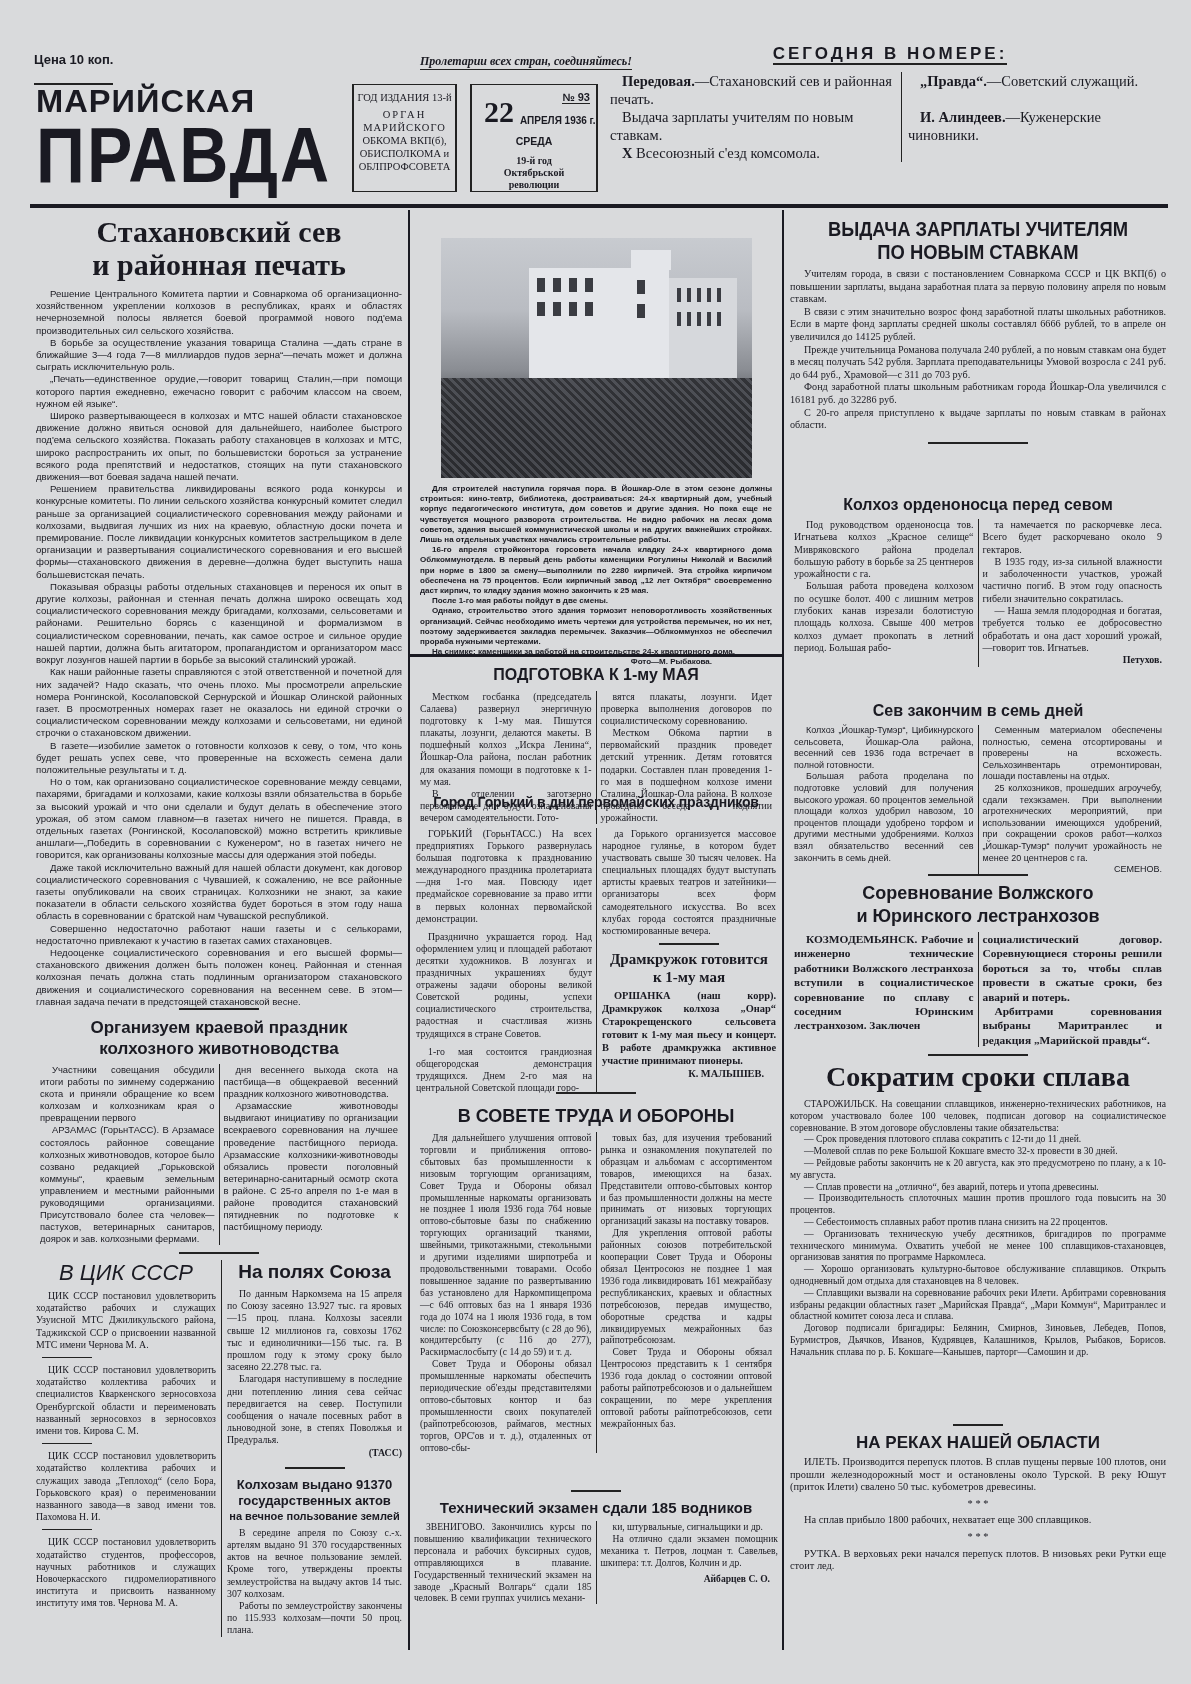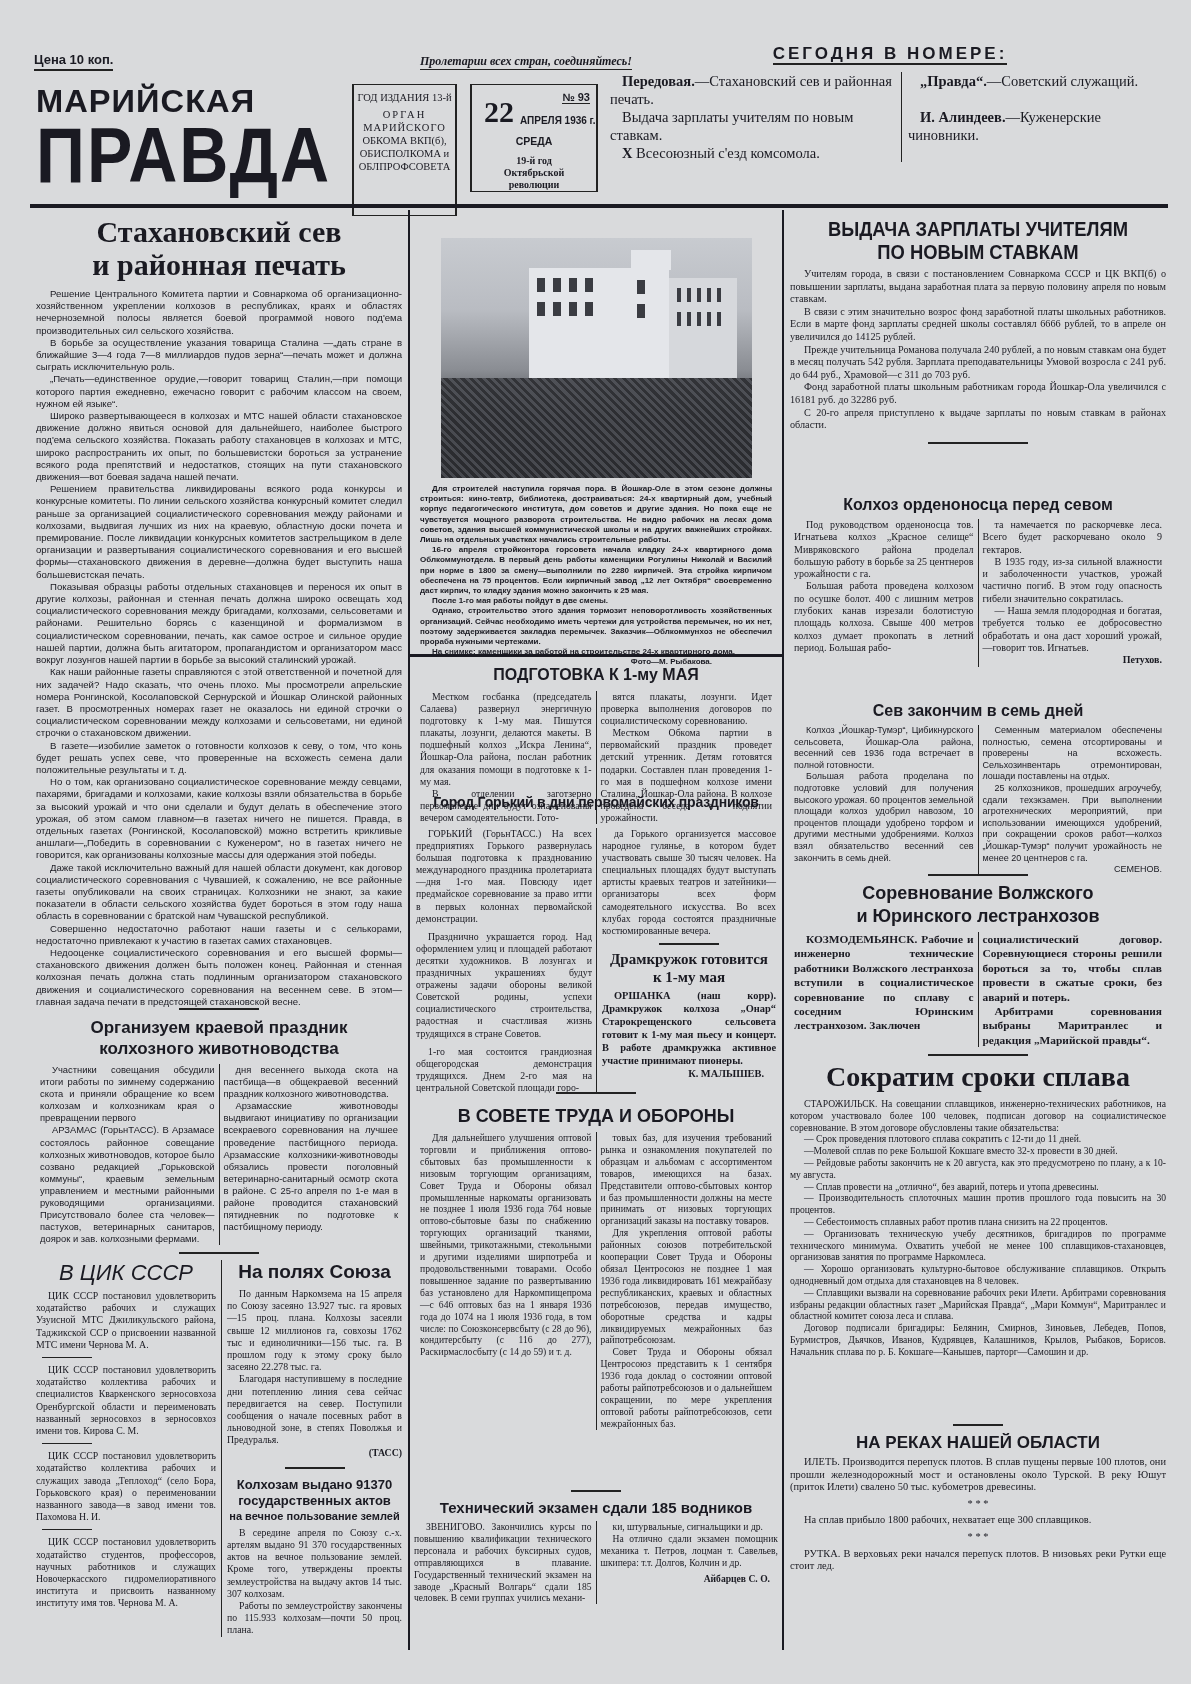--- a/index.html
+++ b/index.html
@@ -21,29 +21,29 @@
   .sep{width:80px;height:0;border-top:2px solid #222;margin:6px auto;}
   .photo{background:
     linear-gradient(180deg,#c8cbd0 0%,#b9bcc2 30%,#8a8d93 55%,#3f4146 75%,#2a2b2f 100%);
     position:relative;overflow:hidden;}
   .bldg{position:absolute;background:#e4e6ea;}
   .win{position:absolute;width:8px;height:14px;background:#3a3c42;}
 </style>
 </head>
 <body>
 
-<div class="abs sans" style="left:34px;top:52px;font-size:13px;font-weight:bold;border-bottom:2px solid #222;padding-bottom:2px;">Цена 10 коп.</div>
+<div class="abs sans" style="left:34px;top:52px;font-size:13px;font-weight:bold;border-bottom:2px solid #222;padding-bottom:16px;">Цена 10 коп.</div>
 <div class="abs serif" style="left:420px;top:54px;font-size:12px;font-style:italic;font-weight:bold;border-bottom:1px solid #222;">Пролетарии всех стран, соединяйтесь!</div>
 
 <div class="abs" style="left:36px;top:84px;width:270px;">
   <div class="sans" style="font-size:32px;font-weight:900;letter-spacing:1px;line-height:34px;transform:scaleX(1.02);transform-origin:left;">МАРИЙСКАЯ</div>
   <div class="sans" style="font-size:68px;font-weight:900;letter-spacing:2px;line-height:64px;transform:scaleY(1.15);transform-origin:top left;">ПРАВДА</div>
 </div>
 
-<div class="abs" style="left:352px;top:84px;width:105px;height:132px;border-left:2px solid #222;border-right:2px solid #222;border-top:1px solid #222;border-bottom:1px solid #222;text-align:center;font-size:10.5px;line-height:13px;padding-top:6px;box-sizing:border-box;">
+<div class="abs" style="left:352px;top:84px;width:105px;height:108px;border-left:2px solid #222;border-right:2px solid #222;border-top:1px solid #222;border-bottom:1px solid #222;text-align:center;font-size:10.5px;line-height:13px;padding-top:6px;box-sizing:border-box;">
   <div>ГОД ИЗДАНИЯ 13-й</div>
   <div style="margin-top:4px;letter-spacing:2px;">ОРГАН</div>
   <div style="letter-spacing:1px;">МАРИЙСКОГО</div>
   <div>ОБКОМА ВКП(б),</div>
   <div>ОБИСПОЛКОМА и</div>
   <div>ОБЛПРОФСОВЕТА</div>
 </div>
 
 <div class="abs" style="left:470px;top:84px;width:128px;height:108px;border-left:2px solid #222;border-right:2px solid #222;border-top:1px solid #222;border-bottom:1px solid #222;box-sizing:border-box;">
   <div class="abs sans" style="right:6px;top:6px;font-size:11px;font-weight:bold;border-bottom:1px solid #222;">№ 93</div>
@@ -215,20 +215,21 @@
     </div>
   </div>
 </div>
 
 <div class="abs" style="left:416px;top:1092px;width:360px;">
   <div class="sep" style="margin:0 auto 10px;"></div>
   <div class="h sans" style="font-size:18px;line-height:24px;margin-bottom:4px;">В СОВЕТЕ ТРУДА И ОБОРОНЫ</div>
   <div class="two txt-s serif" style="font-size:9.6px;line-height:11.9px;">
     <div>
       <p>Для дальнейшего улучшения оптовой торговли и приближения оптово-сбытовых баз промышленности к низовым торгующим организациям, Совет Труда и Обороны обязал промышленные наркоматы организовать не позднее 1 июля 1936 года 764 новые оптово-сбытовые базы по снабжению торгующих организаций тканями, швейными, трикотажными, стекольными и другими изделиями ширпотреба и продовольственными товарами. Особо повышенное задание по развертыванию баз установлено для Наркомпищепрома—с 646 оптовых баз на 1 января 1936 года до 1074 на 1 июля 1936 года, в том числе: по Союзконсервсбыту (с 28 до 96), кондитерсбыту (с 116 до 277), Раскирмаслосбыту (с 14 до 59) и т. д.</p>
+      <p>Совет Труда и Обороны обязал промышленные наркоматы обеспечить периодические об'езды представителями оптово-сбытовых контор и баз промышленности своих покупателей (райпотребсоюзов, раймагов, местных торгов, ОРС'ов и т. д.), отдаленных от оптово-сбы-</p>
     </div>
     <div>
       <p>товых баз, для изучения требований рынка и ознакомления покупателей по образцам и альбомам с ассортиментом товаров, имеющихся на базах. Представители оптово-сбытовых контор и баз промышленности должны на месте принимать от низовых торгующих организаций заказы на поставку товаров.</p>
       <p>Для укрепления оптовой работы районных союзов потребительской кооперации Совет Труда и Обороны обязал Центросоюз не позднее 1 мая 1936 года ликвидировать 161 межрайбазу республиканских, краевых и областных потребсоюзов, передав имущество, оборотные средства и кадры ликвидируемых межрайонных баз райпотребсоюзам.</p>
       <p>Совет Труда и Обороны обязал Центросоюз представить к 1 сентября 1936 года доклад о состоянии оптовой работы райпотребсоюзов и о дальнейшем сокращении, по мере укрепления оптовой работы райпотребсоюзов, сети межрайонных баз.</p>
     </div>
   </div>
 </div>
 
 <div class="abs" style="left:410px;top:1490px;width:372px;">

